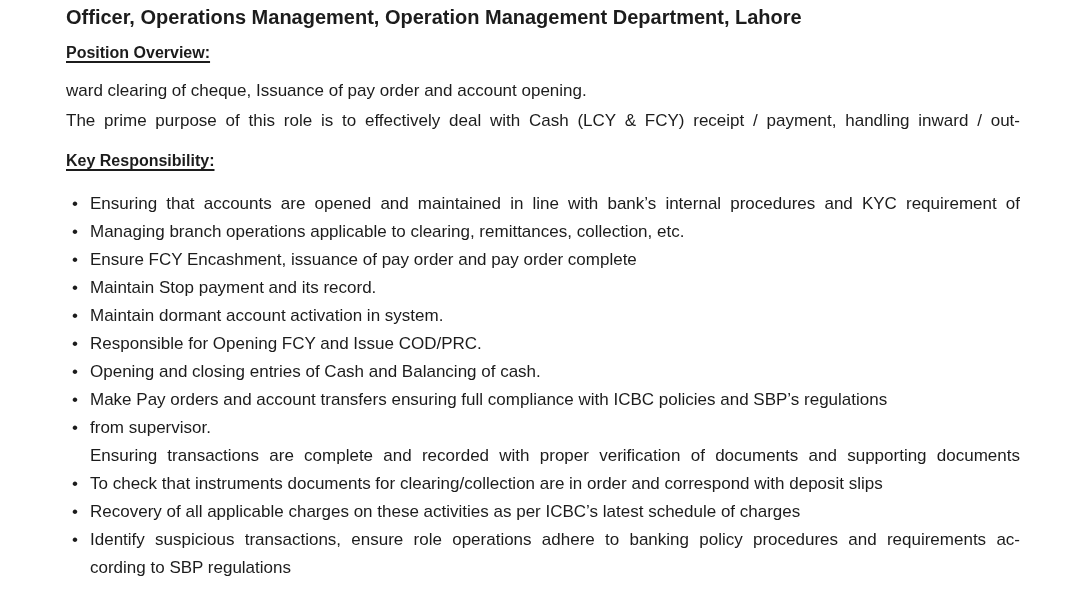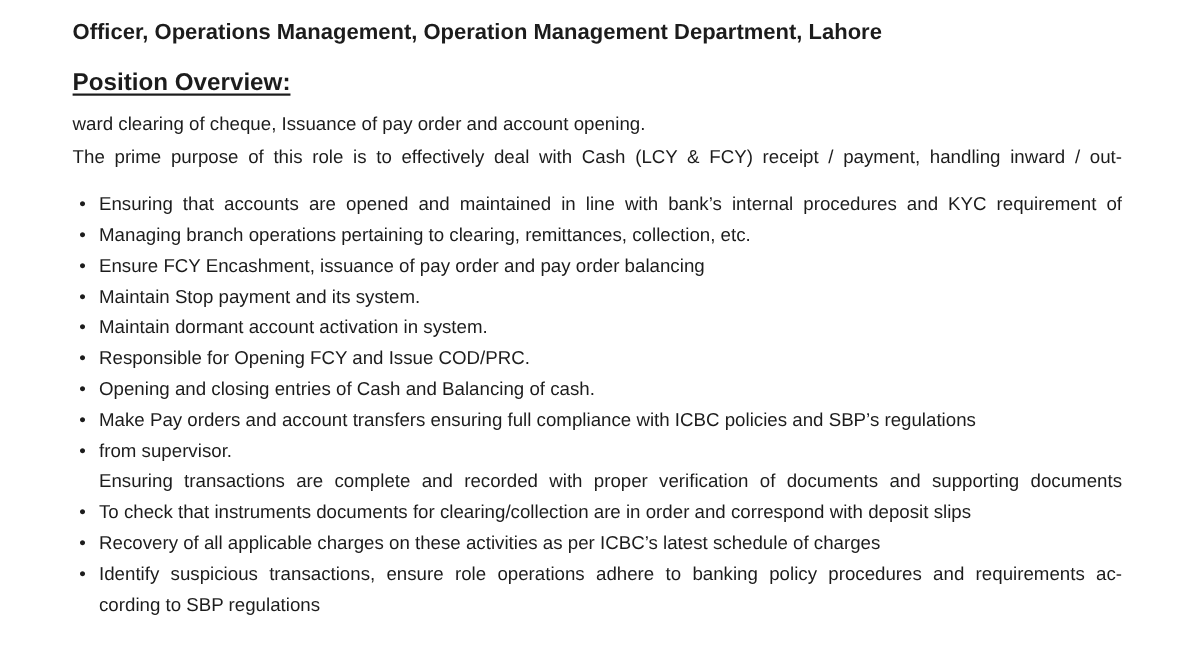--- a/index.html
+++ b/index.html
@@ -7,29 +7,29 @@
     width: 1080px;
     height: 600px;
     overflow: hidden;
     background: #ffffff;
     color: #1c1c1c;
     font-family: "Liberation Sans", sans-serif;
   }
   .doc { padding: 0 60px 0 66px; }
 
   .title {
-    margin: 16px 0 0 0;
+    margin: 4px 0 0 0;
     font-size: 20px;
     font-weight: bold;
     line-height: 26px;
   }
 
   .heading {
-    margin: 18px 0 0 0;
-    font-size: 22px;
+    margin: 8px 0 0 0;
+    font-size: 16px;
     font-weight: bold;
     line-height: 30px;
     text-decoration: underline;
     text-decoration-thickness: 2px;
     text-underline-offset: 3px;
   }
   .heading.second { margin-top: 10px; }
 
   .para {
     margin: 8px 0 0 0;
@@ -66,44 +66,45 @@
 <div class="doc">
   <div class="title">Officer, Operations Management, Operation Management Department, Lahore</div>
 
   <h2 class="heading">Position Overview:</h2>
 
   <div class="para">
       <div class="line">ward clearing of cheque, Issuance of pay order and account opening.</div>
       <div class="line jl">The prime purpose of this role is to effectively deal with Cash (LCY &amp; FCY) receipt / payment, handling inward / out-</div>
     </div>
 
+  <h2 class="heading second">Key Responsibility:</h2>
 
   <ul class="bullets">
       <li>
         <span class="marker">•</span>
         <div class="btext">
           <div class="line jl">Ensuring that accounts are opened and maintained in line with bank’s internal procedures and KYC requirement of</div>
         </div>
       </li>
       <li>
         <span class="marker">•</span>
         <div class="btext">
-          <div class="line">Managing branch operations pertaining to clearing, remittances, collection, etc.</div>
+          <div class="line">Managing branch operations applicable to clearing, remittances, collection, etc.</div>
         </div>
       </li>
       <li>
         <span class="marker">•</span>
         <div class="btext">
-          <div class="line">Ensure FCY Encashment, issuance of pay order and pay order balancing</div>
+          <div class="line">Ensure FCY Encashment, issuance of pay order and pay order complete</div>
         </div>
       </li>
       <li>
         <span class="marker">•</span>
         <div class="btext">
-          <div class="line">Maintain Stop payment and its system.</div>
+          <div class="line">Maintain Stop payment and its record.</div>
         </div>
       </li>
       <li>
         <span class="marker">•</span>
         <div class="btext">
           <div class="line">Maintain dormant account activation in system.</div>
         </div>
       </li>
       <li>
         <span class="marker">•</span>

